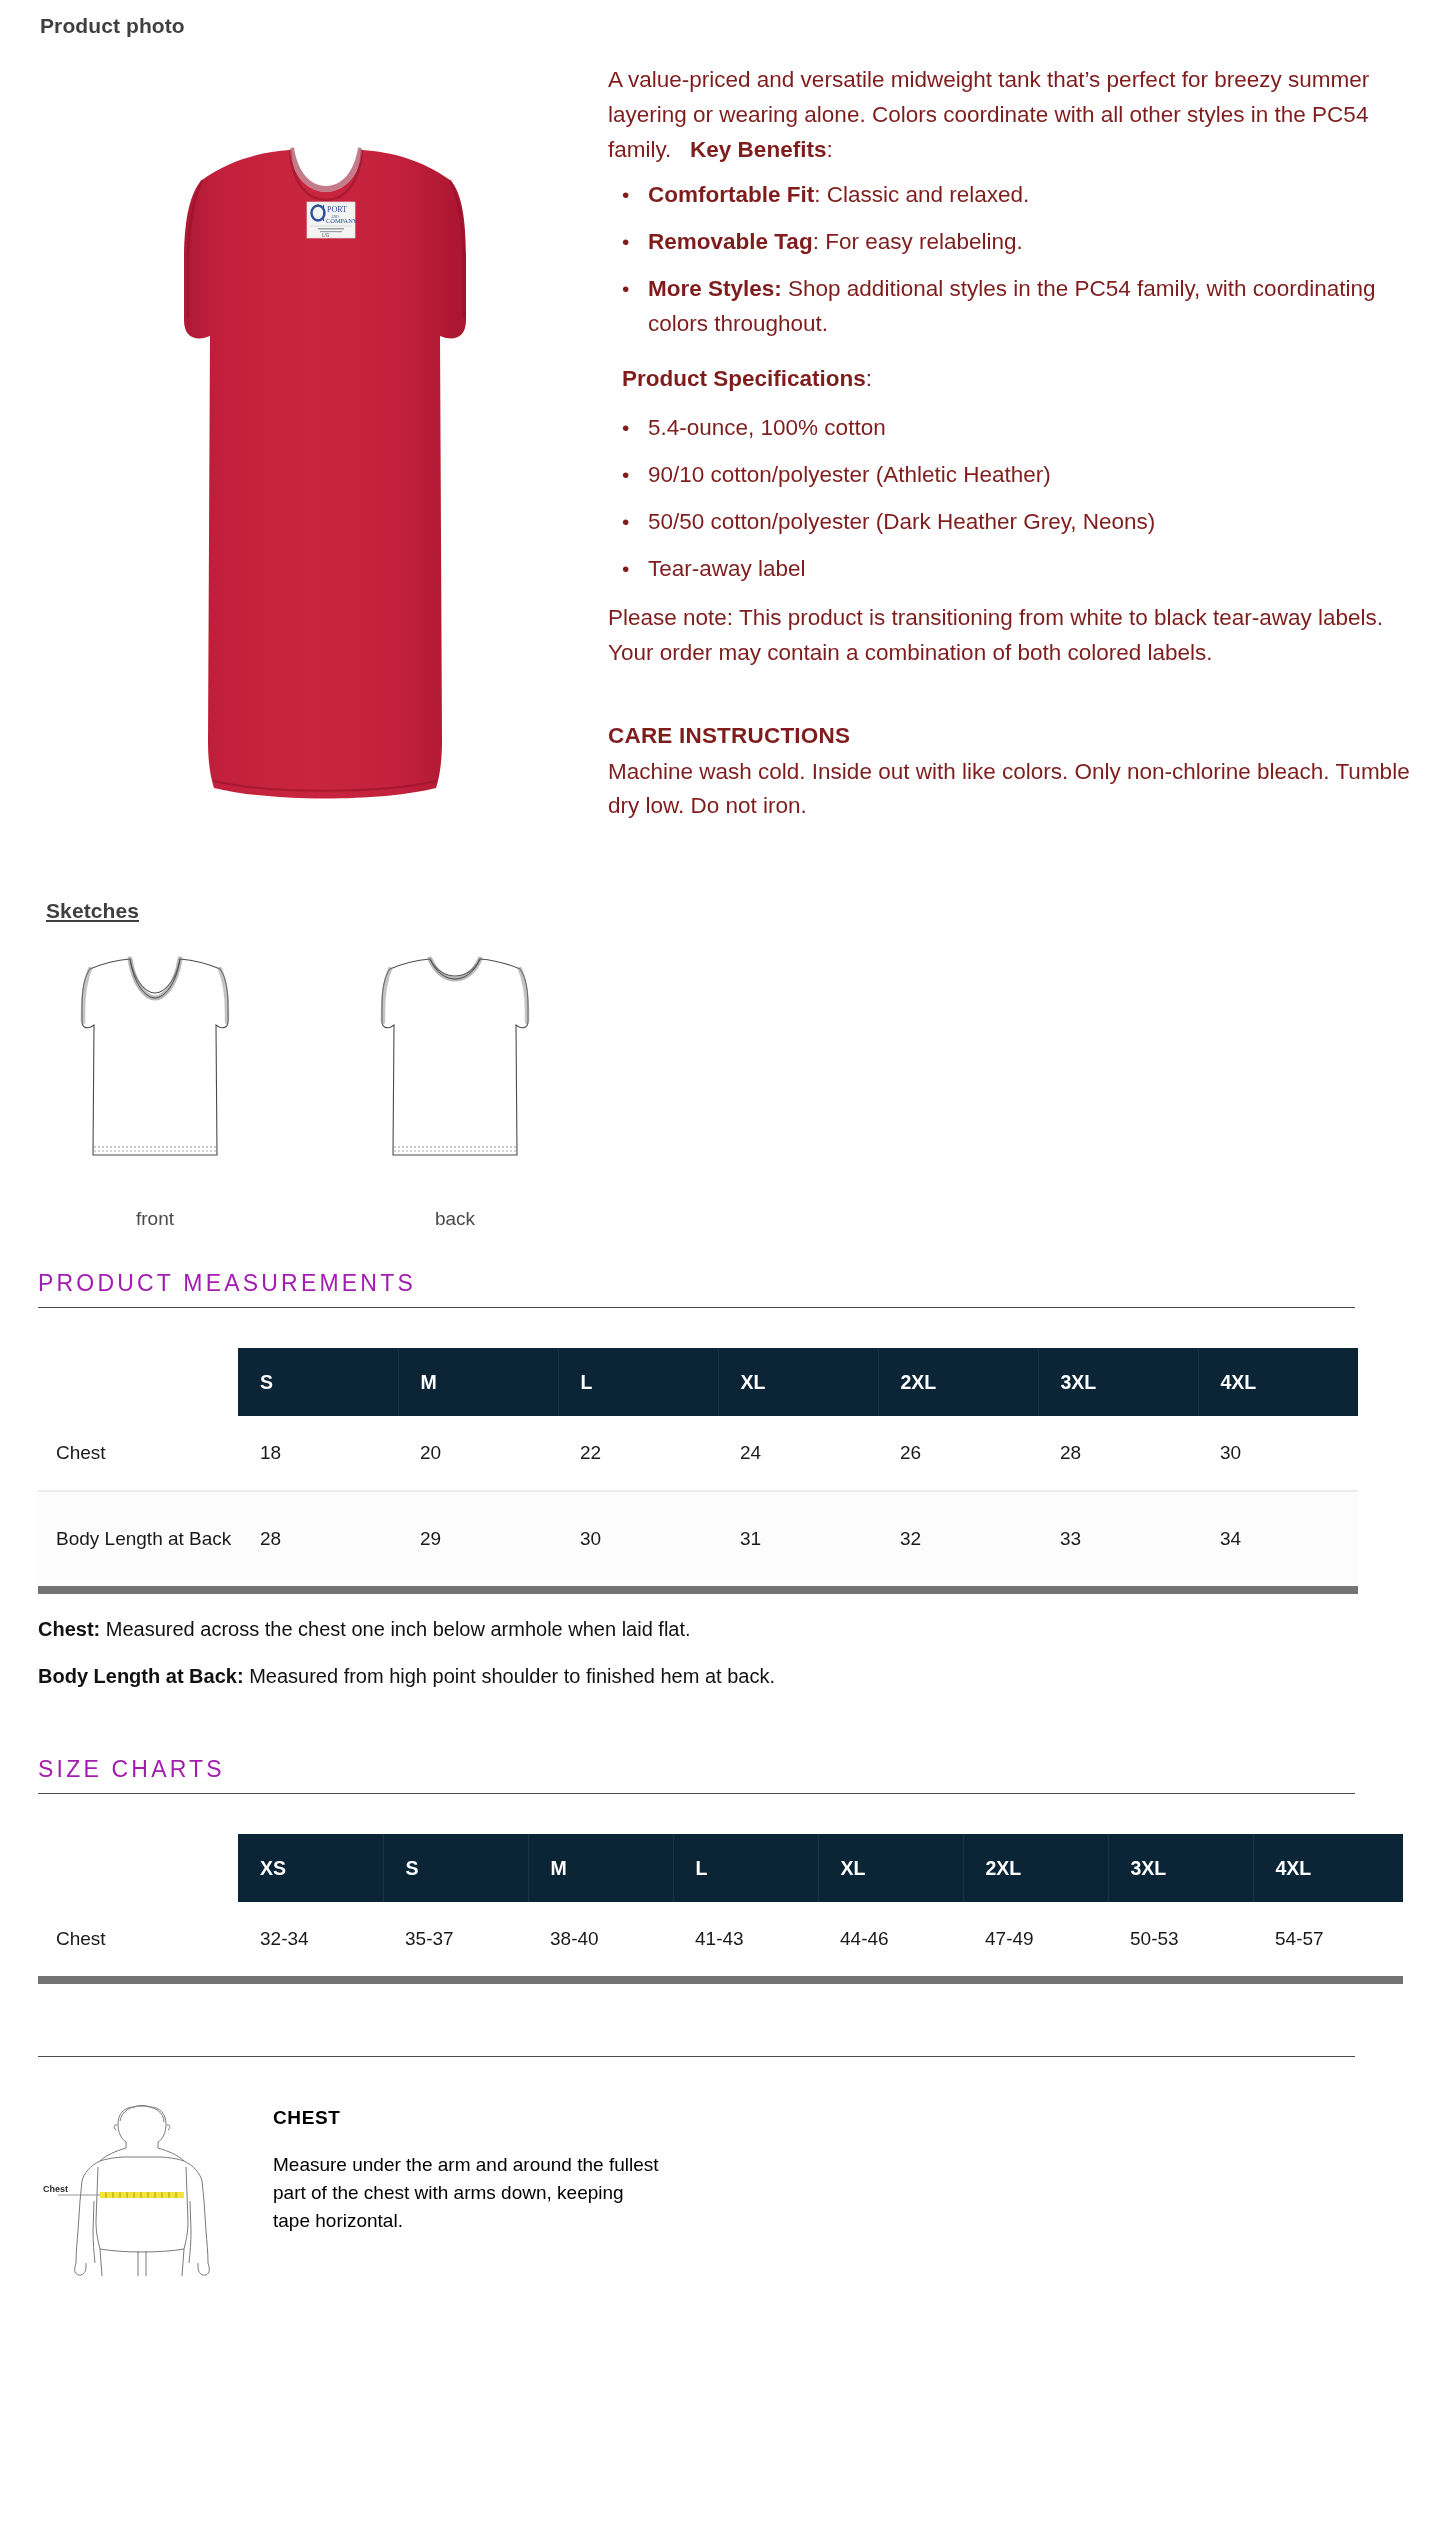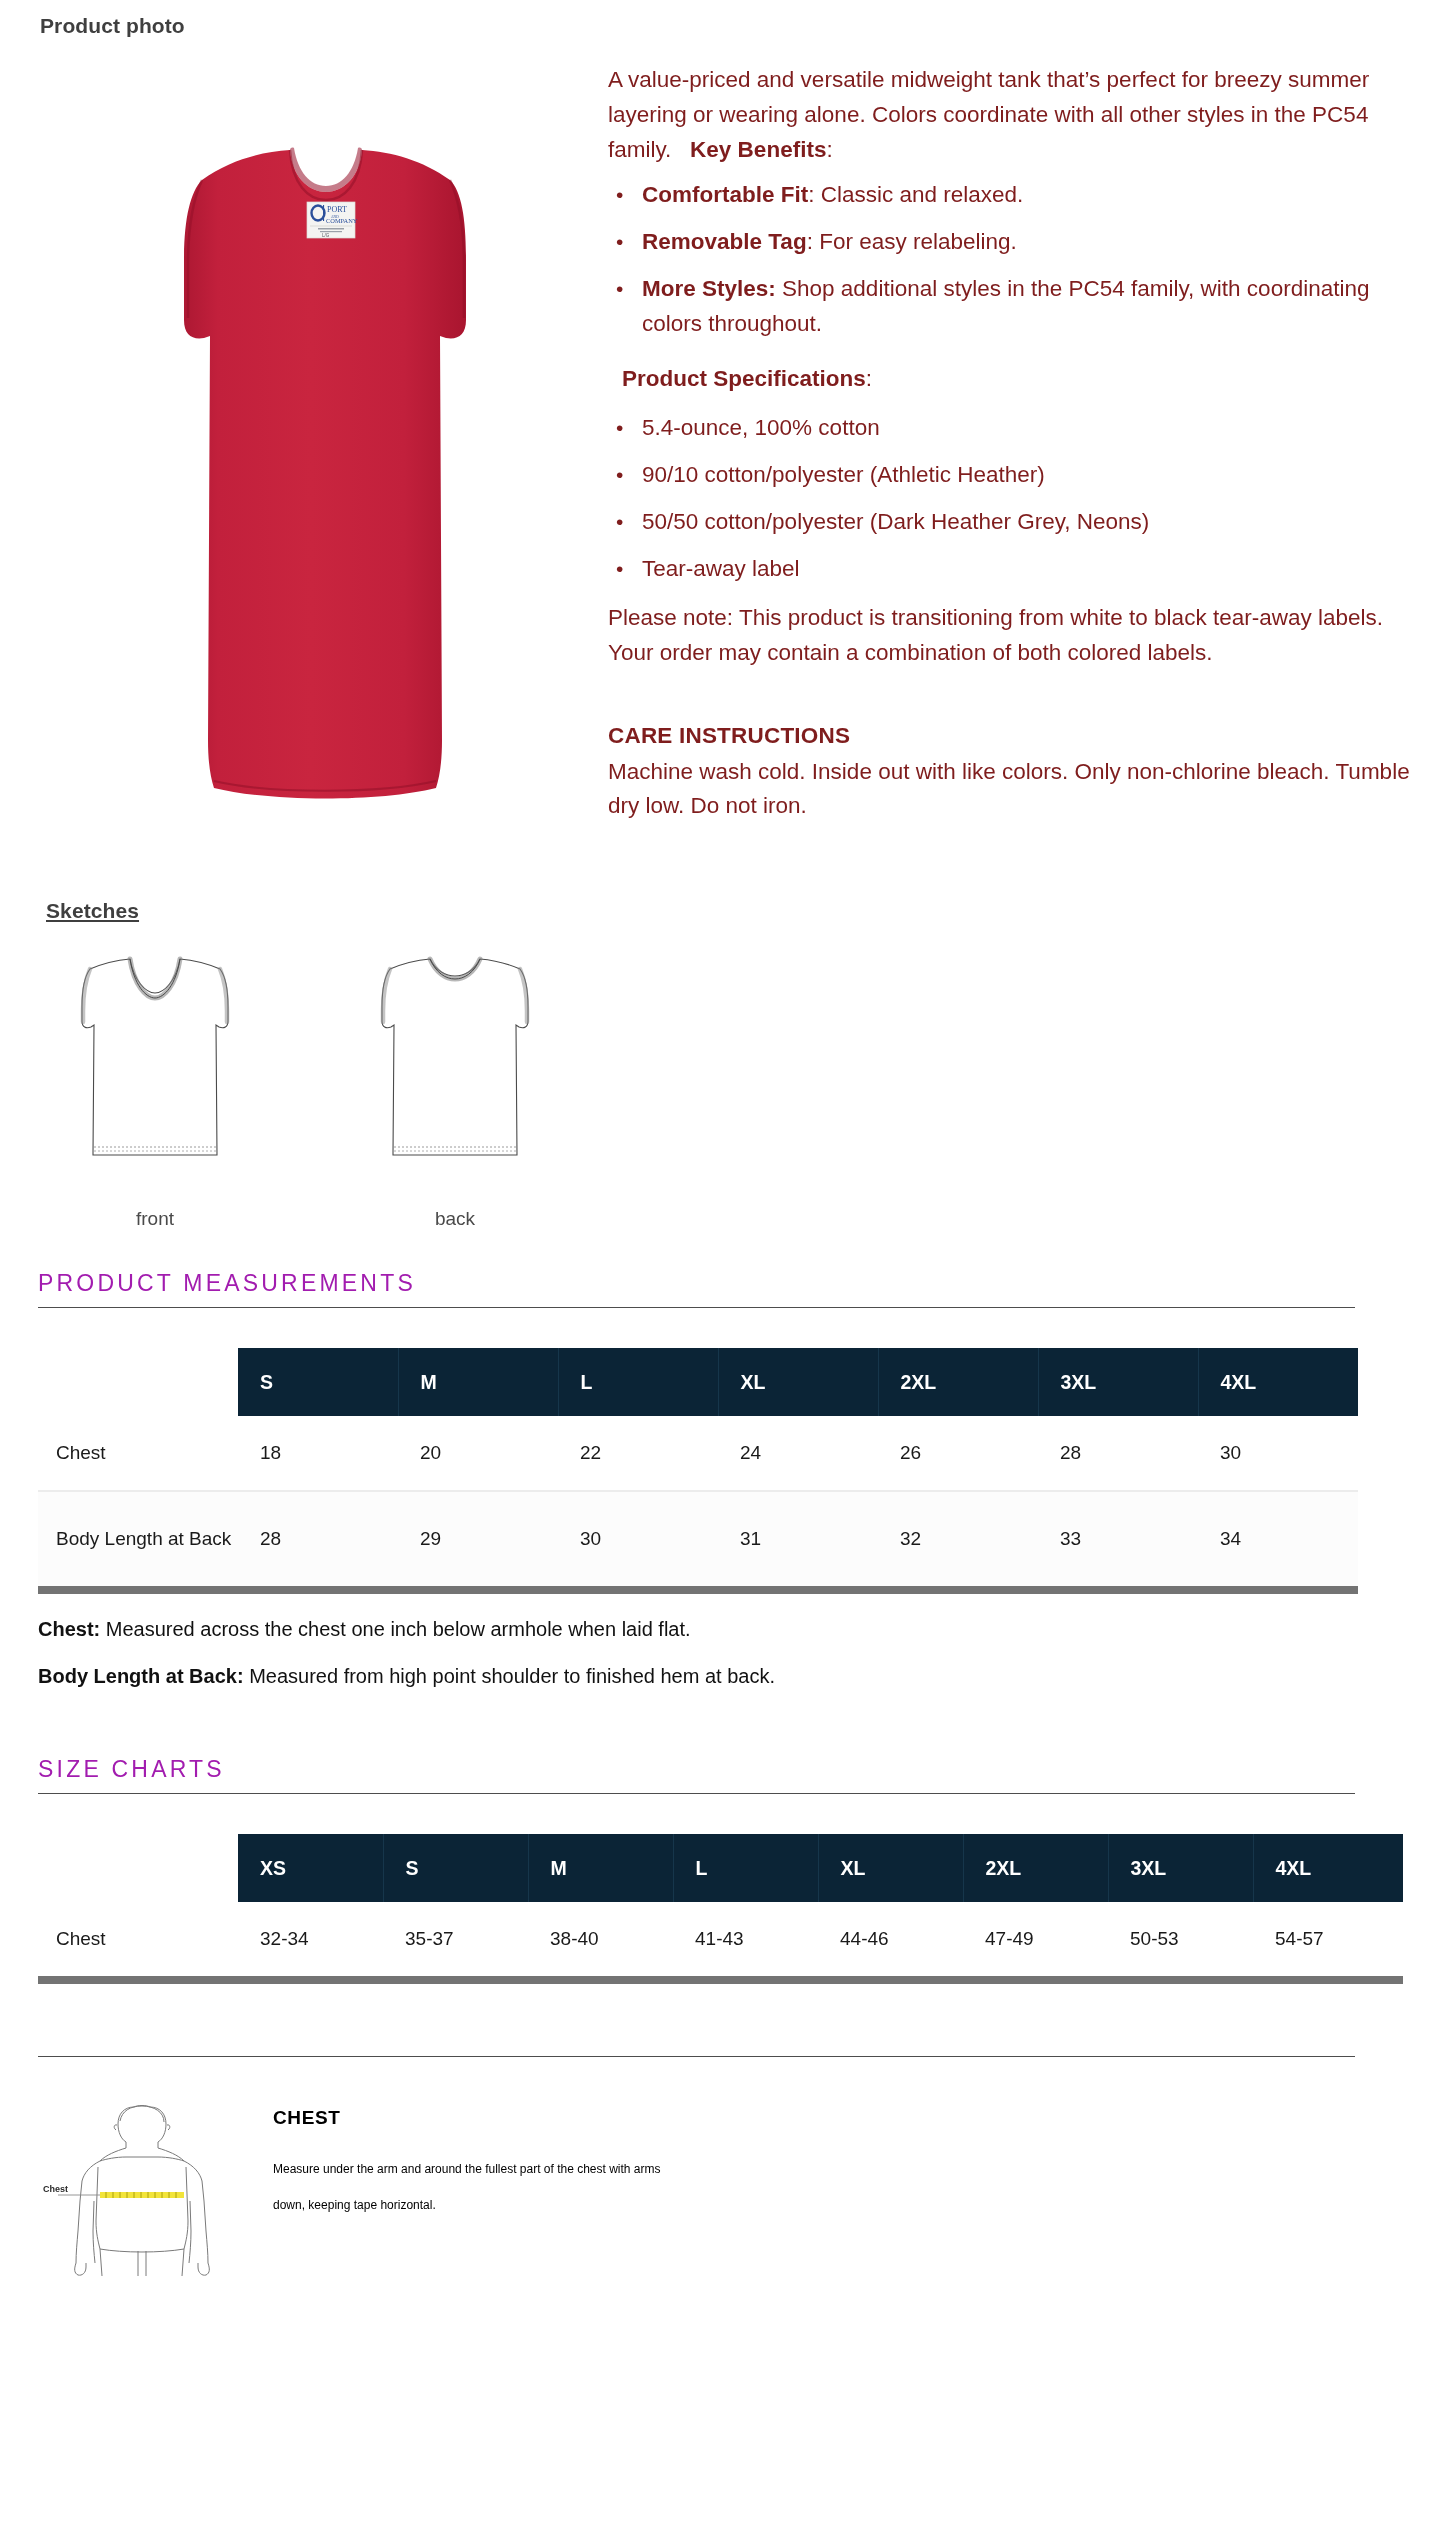--- a/index.html
+++ b/index.html
@@ -37,21 +37,21 @@
   .desc-col {
     position: absolute;
     left: 608px; top: 62px;
     width: 815px;
     font-size: 22.5px;
     line-height: 35px;
     color: #7f1d1d;
   }
   .desc-p { margin: 0 0 10px 0; }
   .desc-p b { font-weight: bold; }
-  .bullets { list-style: none; margin: 4px; padding: 0; }
+  .bullets { list-style: none; margin: 10px; padding: 0; }
   .bullets li {
     position: relative;
     padding-left: 30px;
     margin-bottom: 12px;
     line-height: 35px;
   }
   .bullets li::before {
     content: "•";
     position: absolute;
     left: 4px; top: 0;
@@ -156,22 +156,22 @@
   }
   .htm-figure { width: 205px; flex: 0 0 205px; }
   .htm-text { margin-left: 30px; padding-top: 6px; }
   .htm-title {
     font-size: 19px;
     font-weight: bold;
     letter-spacing: .6px;
     margin: 0 0 22px 0;
   }
   .htm-desc {
-    font-size: 12px;
-    line-height: 36px;
+    font-size: 19px;
+    line-height: 28px;
     margin: 0;
     max-width: 390px;
   }
 </style>
 </head>
 <body>
 
 <div class="top-wrap">
 
   <div class="section-label label-product-photo">Product photo</div>

